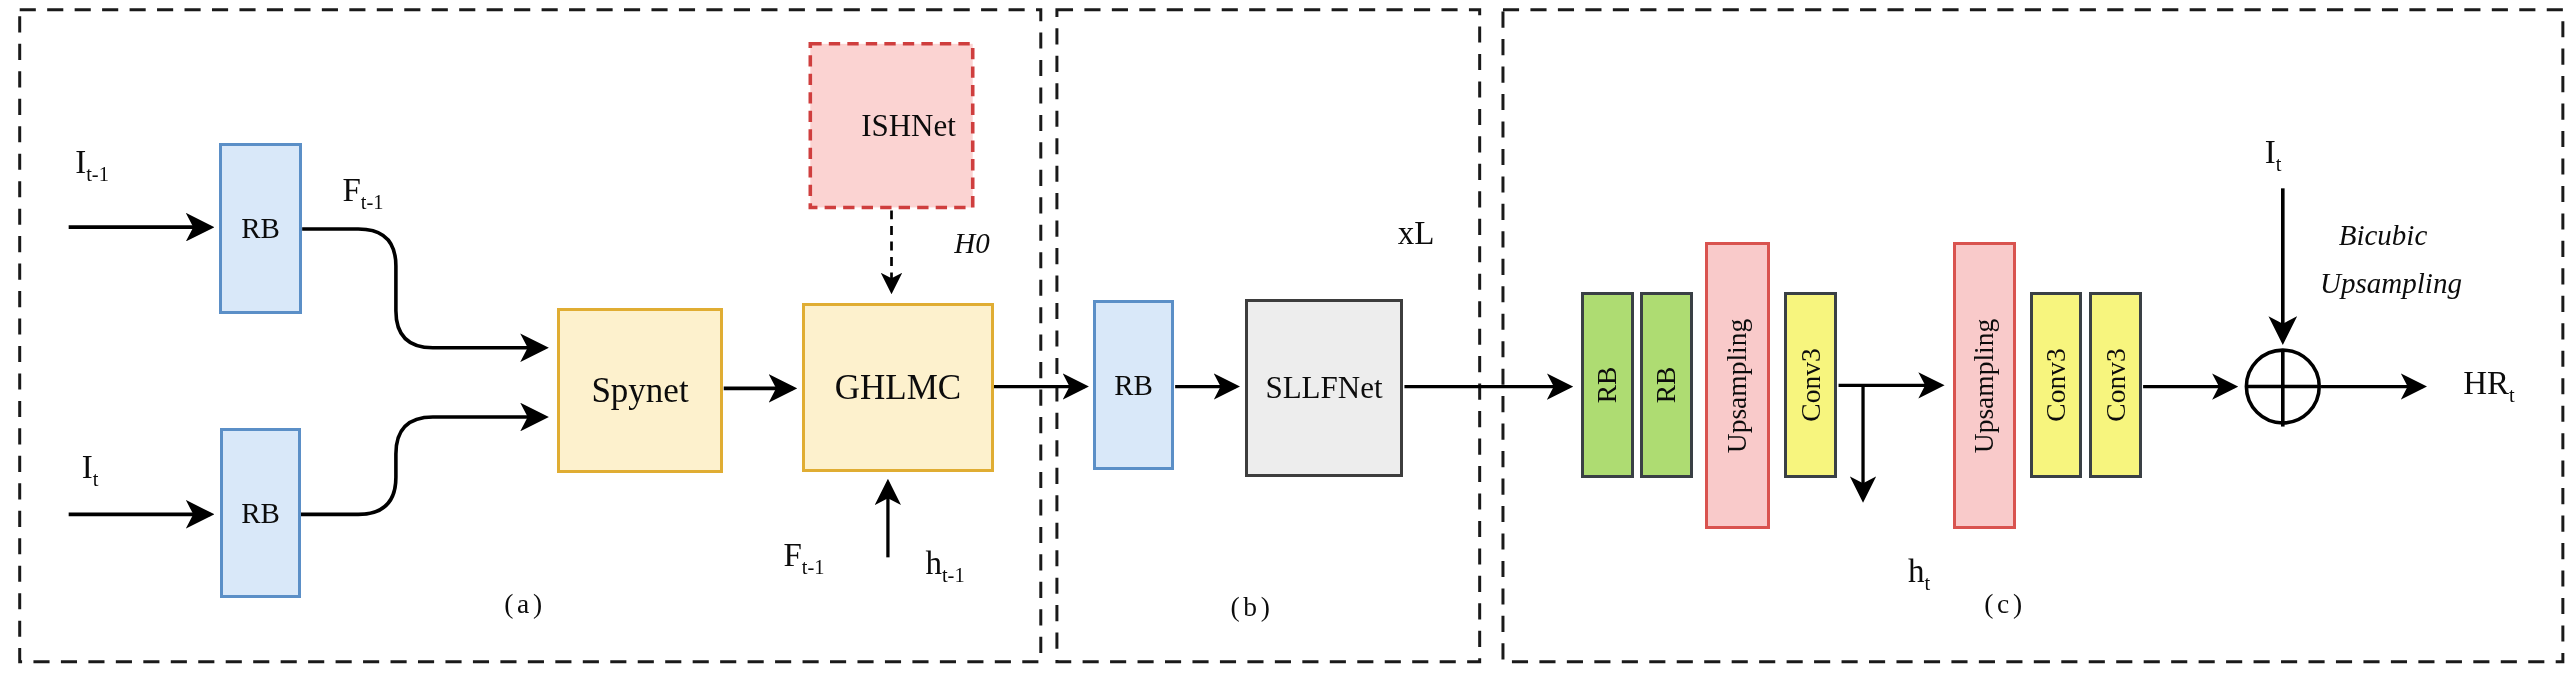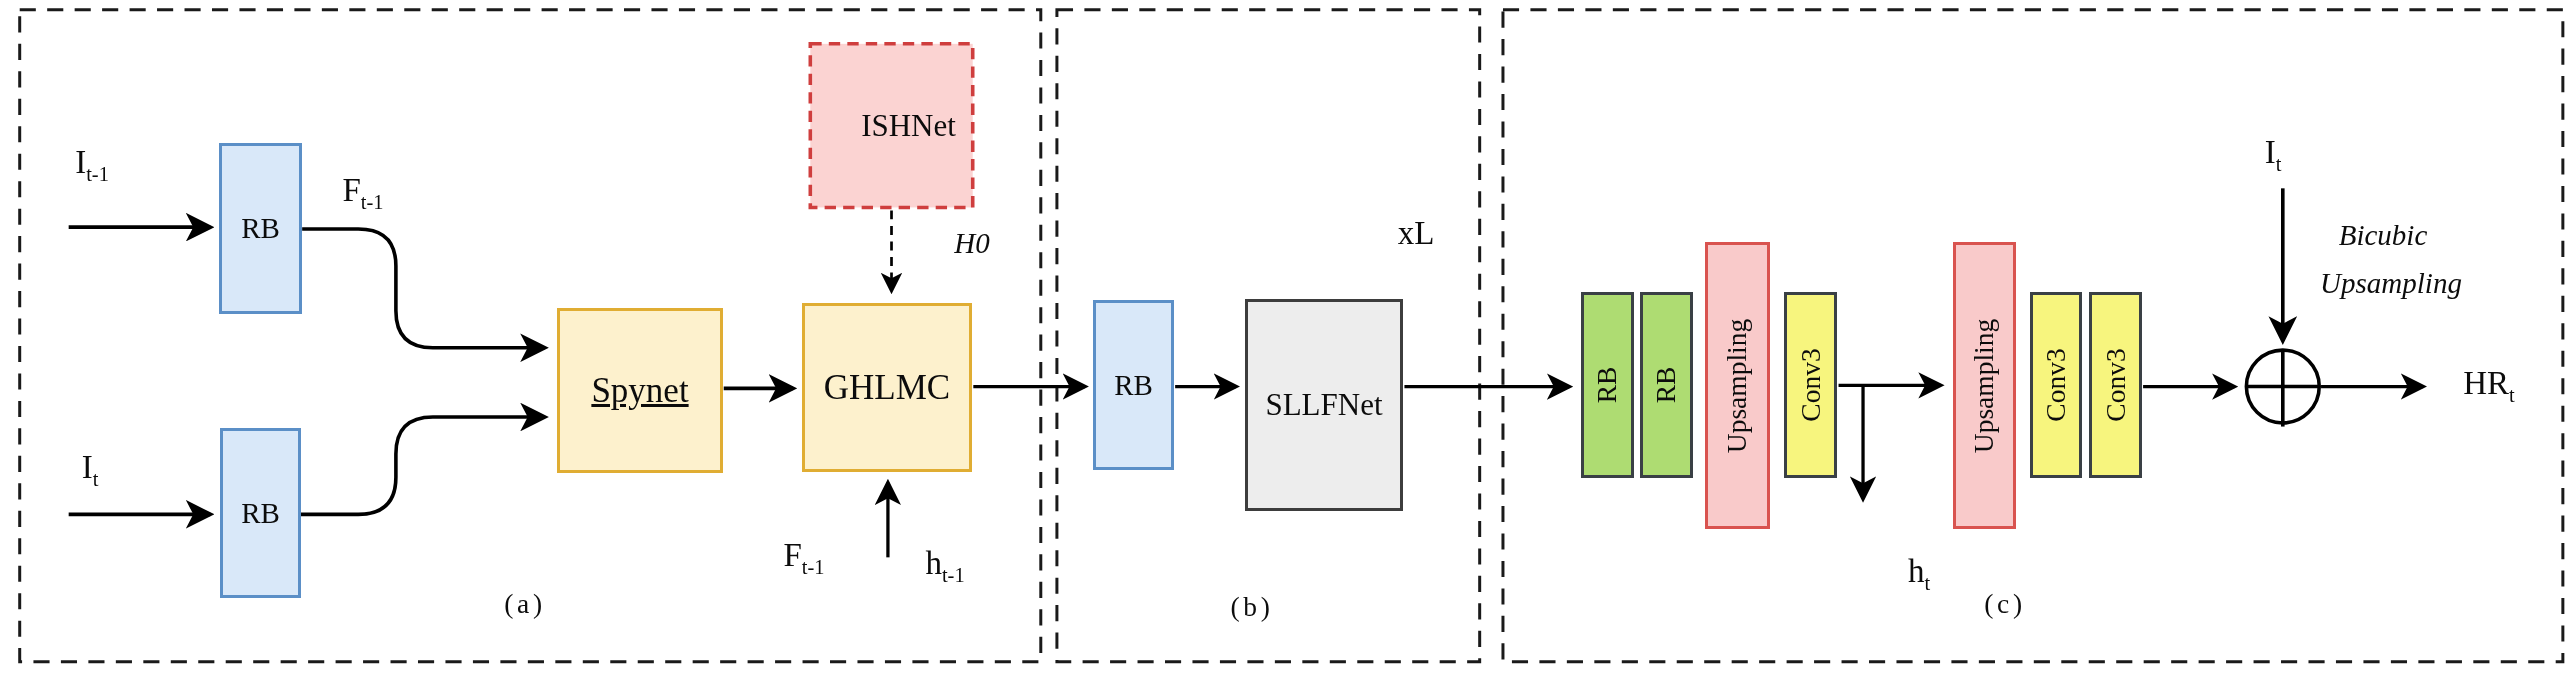--- a/index.html
+++ b/index.html
@@ -93,45 +93,45 @@
     </div>
 
   <div class="lbl" style="left:363px;top:192px;"><span>F</span><sub>t-1</sub></div>
 
   <div class="lbl" style="left:90px;top:469px;"><span>I</span><sub>t</sub></div>
 
   <div class="box blue" style="left:220px;top:428px;width:81px;height:170px;">
       <span>RB</span>
     </div>
 
-  <div class="box warm" style="left:557px;top:308px;width:166px;height:165px;text-decoration:underline;">
+  <div class="box warm" style="left:557px;top:308px;width:166px;height:165px;">
       <span>Spynet</span>
     </div>
 
-  <div class="box warm" style="left:802px;top:303px;width:170px;height:169px;">
+  <div class="box warm" style="left:802px;top:303px;width:192px;height:169px;">
       <span>GHLMC</span>
     </div>
 
   <div class="box ishnet-text" style="left:810px;top:44px;width:162px;height:164px;">
       <span>ISHNet</span>
     </div>
 
   <div class="lbl small" style="left:972px;top:243px;">H0</div>
 
   <div class="lbl" style="left:804px;top:557px;"><span>F</span><sub>t-1</sub></div>
 
   <div class="lbl" style="left:945px;top:565px;"><span>h</span><sub>t-1</sub></div>
 
   <div class="lbl caption" style="left:525px;top:604px;">(a)</div>
 
   <div class="box blue" style="left:1093px;top:300px;width:81px;height:170px;">
       <span>RB</span>
     </div>
 
-  <div class="box gray" style="left:1245px;top:299px;width:158px;height:212px;">
+  <div class="box gray" style="left:1245px;top:299px;width:158px;height:178px;">
       <span>SLLFNet</span>
     </div>
 
   <div class="lbl" style="left:1416px;top:233px;">xL</div>
 
   <div class="lbl caption" style="left:1252px;top:607px;">(b)</div>
 
   <div class="box green" style="left:1581px;top:292px;width:53px;height:186px;">
       <span class="vtxt">RB</span>
     </div>

